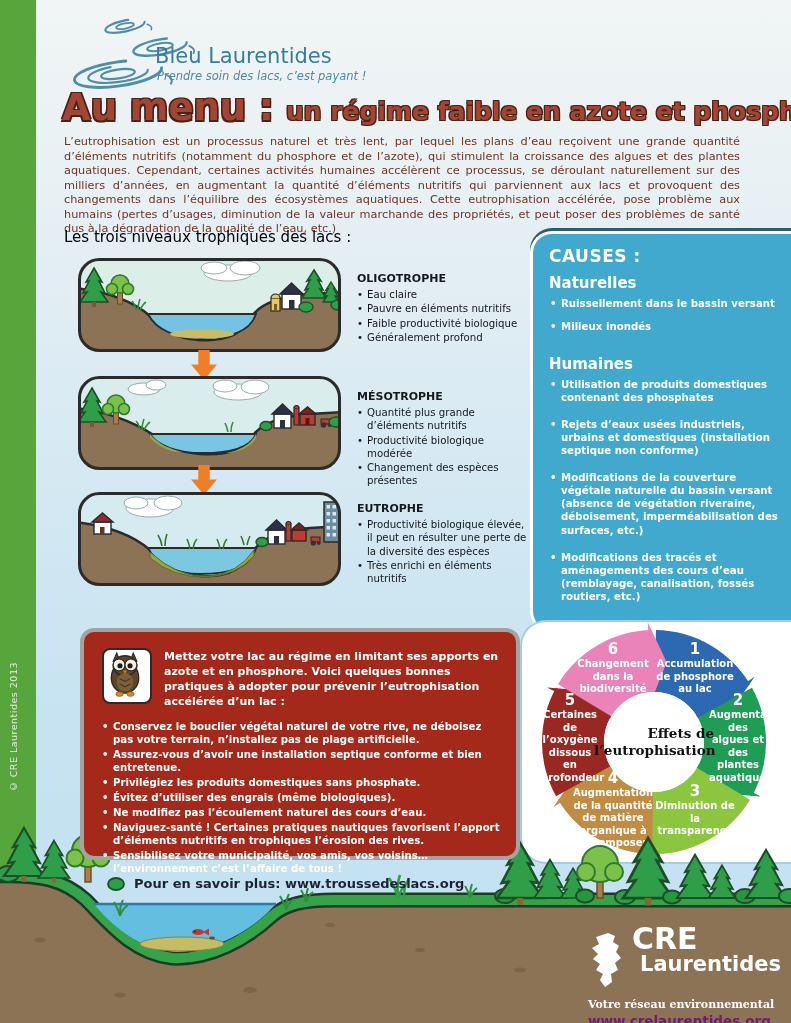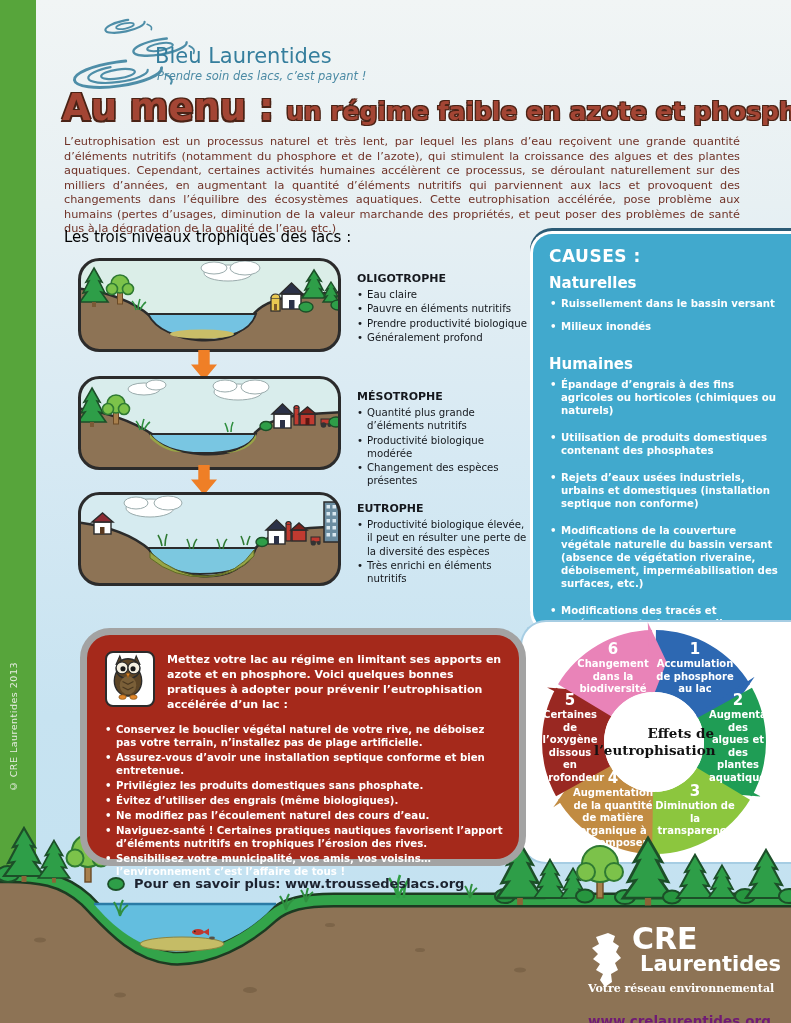--- a/index.html
+++ b/index.html
@@ -42,22 +42,22 @@
     box-shadow:0 -3px 0 #2b5b75;padding:10px 6px 0 16px;box-sizing:content-box;
     overflow:hidden;z-index:3}
   .cHead{font-size:17px;font-weight:bold;letter-spacing:.5px;margin:2px 0 8px}
   .cSub{font-size:15px;font-weight:bold;margin:0 0 5px}
   .cb{position:relative;padding-left:12px;font-size:10.2px;font-weight:bold;line-height:1.28;width:228px}
   .cb::before{content:"•";position:absolute;left:1px}
   .cbn{margin-bottom:10px}
   .cbh{margin-bottom:14px}
   .cGap{height:12px}
   
-  .redbox{left:80px;top:628px;width:432px;height:224px;background:#a5291b;border:7px solid #a3a3a3;
-    border-radius:30px;z-index:6;color:#fff}
+  .redbox{left:80px;top:628px;width:432px;height:224px;background:#a5291b;border:4px solid #a3a3a3;
+    border-radius:14px;z-index:6;color:#fff}
   .owl{position:absolute;left:18px;top:16px;width:46px;height:52px;background:#fff;
     border:2px solid #2b2b2b;border-radius:8px}
   .pIntro{position:absolute;left:80px;top:18px;width:338px;font-size:11px;font-weight:bold;line-height:1.35}
   .pList{position:absolute;left:16px;top:88px;width:404px}
   .pb{position:relative;padding-left:13px;font-size:10.2px;font-weight:bold;line-height:1.28;margin-bottom:2px}
   .pb::before{content:"•";position:absolute;left:2px}
   
   .piebox{left:520px;top:620px;width:269px;height:240px;background:#fff;border:2px solid #a6cde3;
     border-right:none;border-radius:26px 0 0 26px;z-index:4}
   .pieWrap{position:absolute;left:4px;top:0;width:256px;height:240px}
@@ -70,21 +70,21 @@
   .plab .t{font-size:10px;font-weight:bold;line-height:1.25;margin-top:1px}
   .L1{left:169px;top:49px}.L2{left:212px;top:120px}.L3{left:169px;top:191px}
   .L4{left:87px;top:191px}.L5{left:44px;top:120px}.L6{left:87px;top:49px}
   
   .moreInfo{left:134px;top:876px;font-size:13px;font-weight:bold;color:#1d2330;z-index:6}
   .landscape{left:0;top:820px;z-index:5}
   .creBlock{left:588px;top:924px;z-index:7;color:#fff}
   .creMap{position:absolute;left:0;top:8px}
   .creName1{position:absolute;left:44px;top:0;font-size:30px;font-weight:bold;line-height:1}
   .creName2{position:absolute;left:52px;top:30px;font-size:21px;font-weight:bold;line-height:1}
-  .creTag{position:absolute;left:0;top:58px;width:190px;font-size:11px;font-weight:bold;
+  .creTag{position:absolute;left:0;top:74px;width:190px;font-size:11px;font-weight:bold;
     font-family:"DejaVu Serif",serif;white-space:nowrap}
   .creUrl{position:absolute;left:0;top:89px;font-size:13.5px;font-weight:bold;color:#701a75;white-space:nowrap}
 </style>
 </head>
 <body>
 
 <div class="abs strip"></div>
 <div class="abs copyright">© CRE Laurentides 2013</div>
 
 <svg class="abs ripples" width="240" height="95" viewBox="0 0 240 95">
@@ -279,21 +279,21 @@
     </g>
     <ellipse cx="184" cy="50" rx="6" ry="4.5" fill="#2e9e48" stroke="#1c4f28" stroke-width="1.4"></ellipse>
   </g>
   <rect x="1.5" y="1.5" width="260" height="91" rx="20" fill="none" stroke="#2b2b2b" stroke-width="3"></rect>
 </svg>
 
 <div class="lv lv1">
   <div class="lvName">OLIGOTROPHE</div>
   <div class="lvb">Eau claire</div>
   <div class="lvb">Pauvre en éléments nutritifs</div>
-  <div class="lvb">Prendre productivité biologique</div>
+  <div class="lvb">Faible productivité biologique</div>
   <div class="lvb">Généralement profond</div>
 </div>
 <div class="lv lv2">
   <div class="lvName">MÉSOTROPHE</div>
   <div class="lvb">Quantité plus grande d’éléments nutritifs</div>
   <div class="lvb">Productivité biologique modérée</div>
   <div class="lvb">Changement des espèces présentes</div>
 </div>
 <div class="lv lv3">
   <div class="lvName">EUTROPHE</div>
@@ -301,21 +301,20 @@
   <div class="lvb">Très enrichi en éléments nutritifs</div>
 </div>
 
 <div class="abs causes">
   <div class="cHead">CAUSES :</div>
   <div class="cSub">Naturelles</div>
   <div class="cb cbn">Ruissellement dans le bassin versant</div>
   <div class="cb cbn">Milieux inondés</div>
   <div class="cGap"></div>
   <div class="cSub">Humaines</div>
-  <div class="cb cbh">Épandage d’engrais à des fins agricoles ou horticoles (chimiques ou naturels)</div>
   <div class="cb cbh">Utilisation de produits domestiques contenant des phosphates</div>
   <div class="cb cbh">Rejets d’eaux usées industriels, urbains et domestiques (installation septique non conforme)</div>
   <div class="cb cbh">Modifications de la couverture végétale naturelle du bassin versant (absence de végétation riveraine, déboisement, imperméabilisation des surfaces, etc.)</div>
   <div class="cb">Modifications des tracés et aménagements des cours d’eau (remblayage, canalisation, fossés routiers, etc.)</div>
 </div>
 
 <div class="abs redbox">
   <div class="owl">
     <svg width="42" height="48" viewBox="0 0 46 52">
       <path d="M10,12 L14,3 L17,11 Z" fill="#5d4526" stroke="#2b2b2b" stroke-width="1.2"></path>

